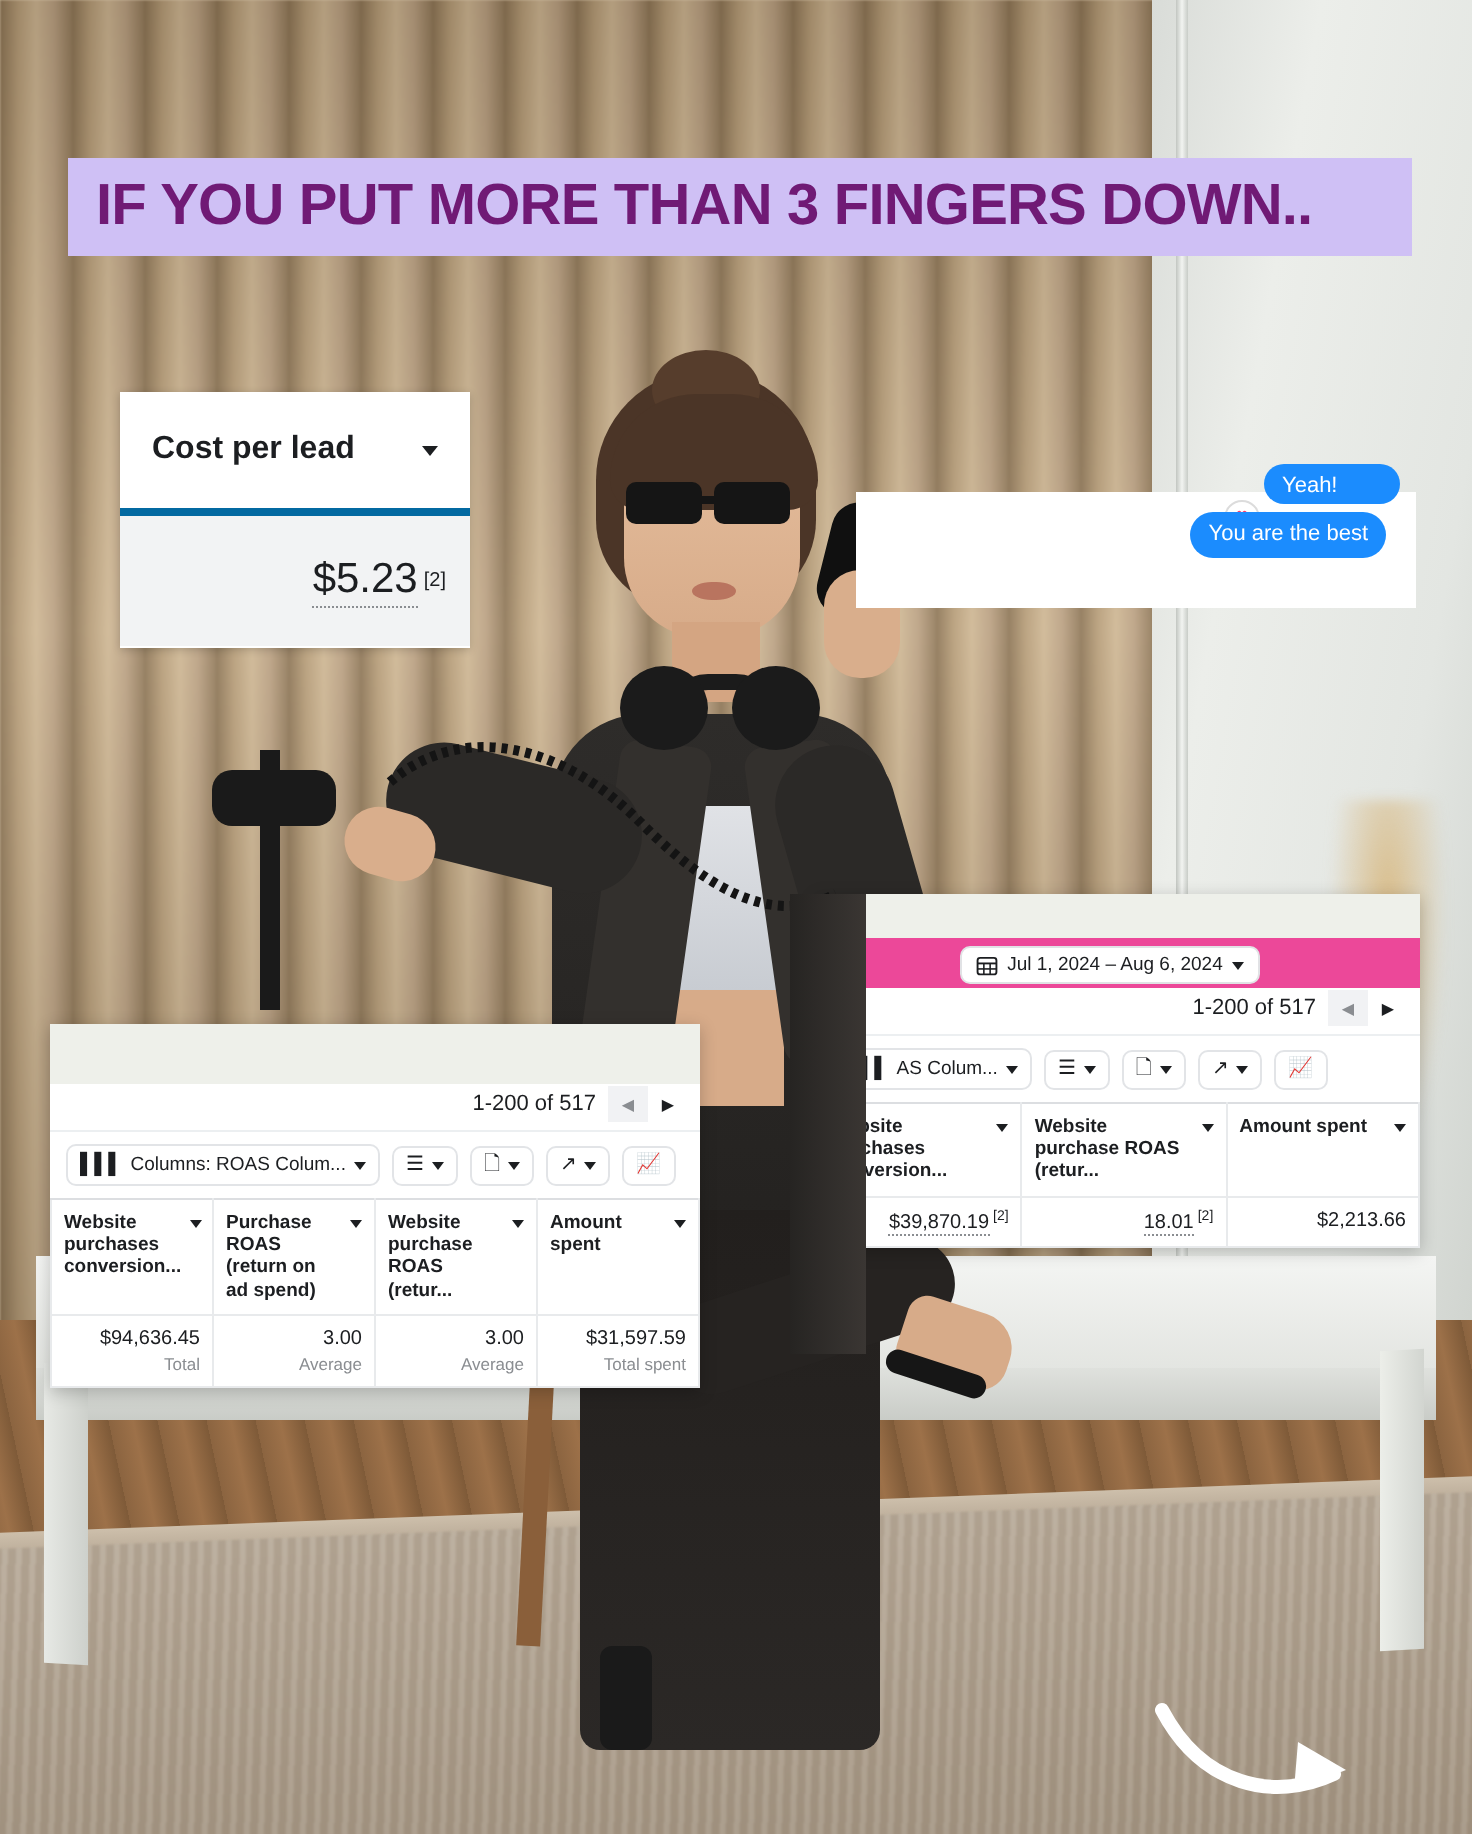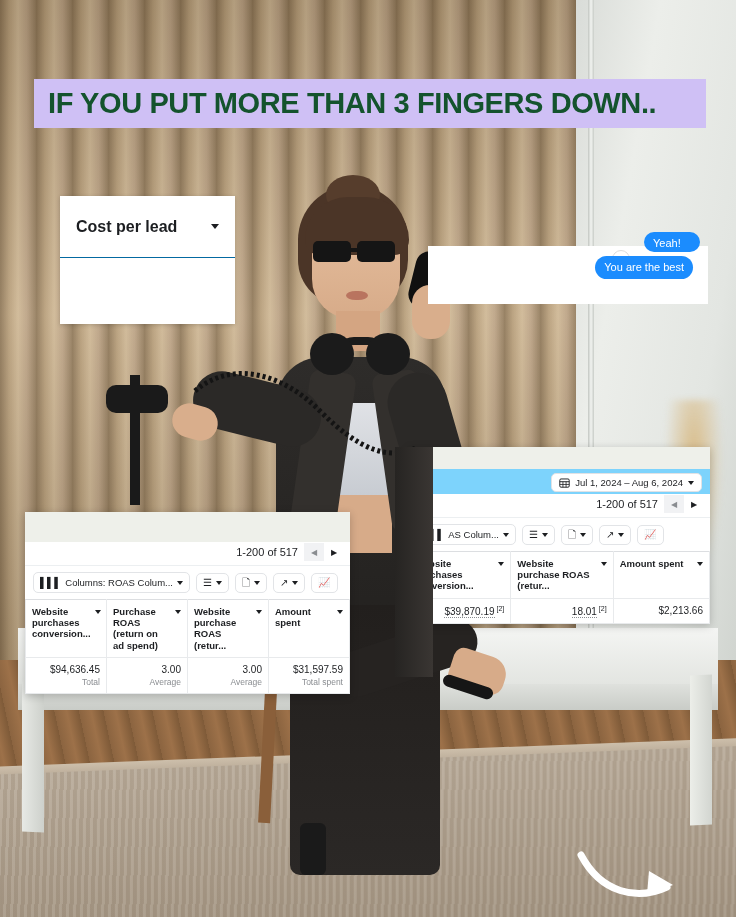--- a/index.html
+++ b/index.html
@@ -213,21 +213,21 @@
     background:#1a1a1a; border-radius:10px;
   }
 
   
   .band-top{
     position:absolute; left:34px; top:79px; width:672px; height:49px;
     background:#cfc0f5;
     display:flex; align-items:center; padding-left:14px;
   }
   .band-top span{
-    font-size:29px; font-weight:bold; letter-spacing:-.4px; color:#14532d;
+    font-size:29px; font-weight:bold; letter-spacing:-.4px; color:#701a75;
     white-space:nowrap; font-family:"Liberation Sans", sans-serif;
   }
 
   .band-bottom{ position:absolute; left:0; top:734px; width:736px; }
   .band-line{
     background:#d9fc2f; display:inline-block; color:#000;
     font-size:30px; white-space:nowrap; padding:4px 12px 6px 12px;
   }
   .band-line.l1{ margin-left:70px; letter-spacing:-.2px; }
   .band-line.l2{ margin-left:48px; margin-top:2px; letter-spacing:-.2px; }
@@ -235,21 +235,21 @@
 
   .arrow{ position:absolute; left:575px; top:845px; width:110px; height:60px; }
 
   
   .cpl-card{
     position:absolute; left:60px; top:196px; width:175px; height:128px;
     background:#fff; box-shadow:0 1px 4px rgba(0,0,0,.18);
   }
   .cpl-head{
     height:62px; display:flex; align-items:center; justify-content:space-between;
-    padding:0 16px 0 16px; border-bottom:1px solid #0369a1;
+    padding:0 16px 0 16px; border-bottom:4px solid #0369a1;
   }
   .cpl-title{ font-size:16px; font-weight:bold; color:#1c1e21; }
   .cpl-body{
     height:65px; background:#f2f3f4; display:flex; align-items:center;
     justify-content:flex-end; padding-right:12px;
   }
   .cpl-value{
     font-size:21px; color:#1c1e21;
     border-bottom:1px dotted #7a7a7a; padding-bottom:1px;
   }
@@ -257,40 +257,40 @@
 
   
   .msg-card{
     position:absolute; left:428px; top:246px; width:280px; height:58px;
     background:#fff; overflow:visible;
   }
   .bub-blue{
     position:absolute; background:#1b8cfe; color:#fff; font-size:11px;
     padding:5px 9px 6px 9px; border-radius:13px; white-space:nowrap;
   }
-  .bub-blue.partial{ right:8px; top:-14px; width:56px; height:20px; border-radius:13px; }
+  .bub-blue.partial{ right:8px; top:-14px; width:68px; height:20px; border-radius:13px; }
   .bub-blue.main{ right:15px; top:10px; }
   .bub-grey{
     position:absolute; left:8px; top:33px; background:#e6e5ea; color:#111;
     font-size:11px; padding:5px 9px 6px 9px; border-radius:13px; white-space:nowrap;
   }
   .heart-tap{
     position:absolute; right:78px; top:4px; width:18px; height:18px;
     background:#fff; border:1px solid #dcdcdc; border-radius:50%;
     display:flex; align-items:center; justify-content:center;
   }
   .heart-tap .h{ color:#ff3b6b; font-size:10px; line-height:10px; }
 
   
   .ads{
     position:absolute; background:#fff; box-shadow:0 2px 8px rgba(0,0,0,.22);
     font-family:"Liberation Sans", sans-serif;
   }
   .ads .topstrip{ background:#eef0ea; height:22px; }
-  .ads .bar1{ display:flex; justify-content:flex-end; align-items:center; padding:4px 8px 2px 0; background:#7dd3fc; }
+  .ads .bar1{ display:flex; justify-content:center; align-items:center; padding:4px 8px 2px 0; background:#ec4899; }
   .ads .bar2{ display:flex; justify-content:flex-end; align-items:center; padding:1px 6px 4px 0; }
 
   .pill{
     display:flex; align-items:center; gap:5px;
     border:1px solid #e1e2e5; border-radius:5px; background:#fff;
     padding:3px 7px; font-size:9.5px; color:#1c1e21; white-space:nowrap;
   }
   .cal-icon{ width:11px; height:11px; }
   .caret{ width:0;height:0;border-left:4px solid transparent;border-right:4px solid transparent;border-top:5px solid #1c1e21; }
   .caret.sm{ border-left-width:3.2px;border-right-width:3.2px;border-top-width:4.2px; }
@@ -400,20 +400,24 @@
 </div>
 
 <div class="band-top">
   <span>IF YOU PUT MORE THAN 3 FINGERS DOWN..</span>
 </div>
 
 <div class="cpl-card">
   <div class="cpl-head">
     <div class="cpl-title">Cost per lead</div>
     <div class="caret"></div>
+  </div>
+  <div class="cpl-body">
+    <span class="cpl-value dotted">$5.23</span>
+    <span class="cpl-sup">[2]</span>
   </div>
 </div>
 
 <div class="msg-card">
   <div class="bub-blue partial">Yeah!</div>
   <div class="heart-tap">
       <span class="h">♥</span>
     </div>
   <div class="bub-blue main">You are the best</div>
 </div>

